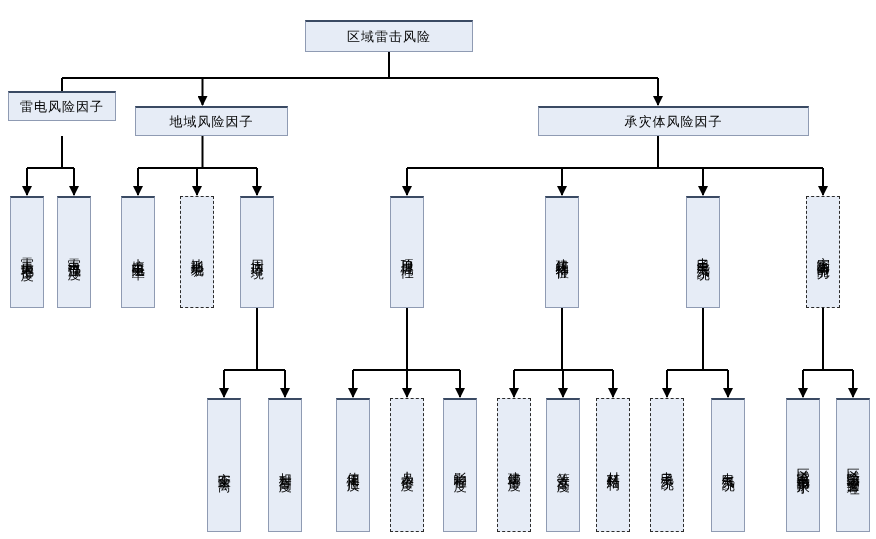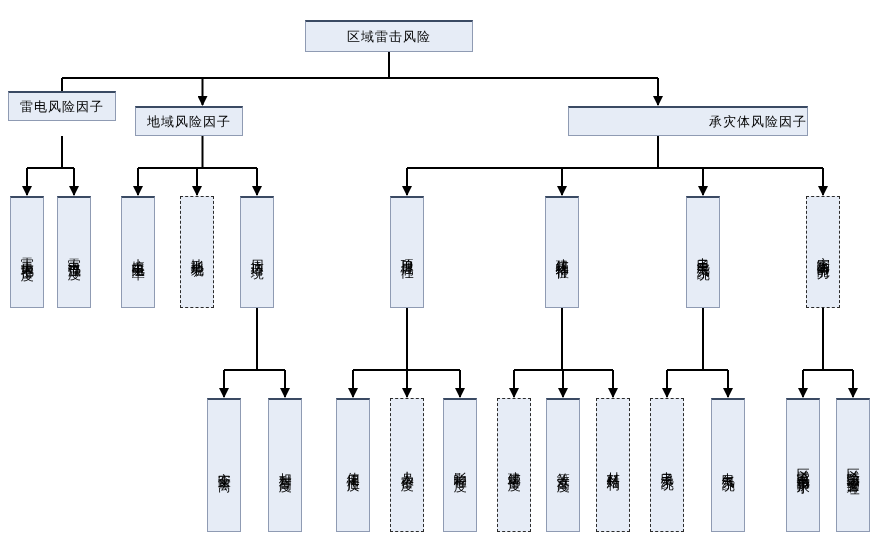--- a/index.html
+++ b/index.html
@@ -102,24 +102,24 @@
       </g>
   </svg>
 
   <div id="nodes">
       <div class="node h" style="left: 305px; top: 20px; width: 168px; height: 32px;">
         <span class="lbl">区域雷击风险</span>
       </div>
       <div class="node h" style="left: 8px; top: 91px; width: 108px; height: 30px;">
         <span class="lbl">雷电风险因子</span>
       </div>
-      <div class="node h" style="left: 135px; top: 106px; width: 108px; height: 30px;">
+      <div class="node h" style="left: 135px; top: 106px; width: 153px; height: 30px;">
         <span class="lbl">地域风险因子</span>
       </div>
-      <div class="node h" style="left: 568px; top: 106px; width: 240px; height: 30px; justify-content: flex-end;">
+      <div class="node h" style="left: 538px; top: 106px; width: 271px; height: 30px;">
         <span class="lbl">承灾体风险因子</span>
       </div>
       <div class="node v" style="left: 10px; top: 196px; width: 34px; height: 112px;">
         <span class="lbl">雷击大地密度</span>
       </div>
       <div class="node v" style="left: 57px; top: 196px; width: 34px; height: 112px;">
         <span class="lbl">雷电流强度</span>
       </div>
       <div class="node v" style="left: 121px; top: 196px; width: 34px; height: 112px;">
         <span class="lbl">土壤电阻率</span>

